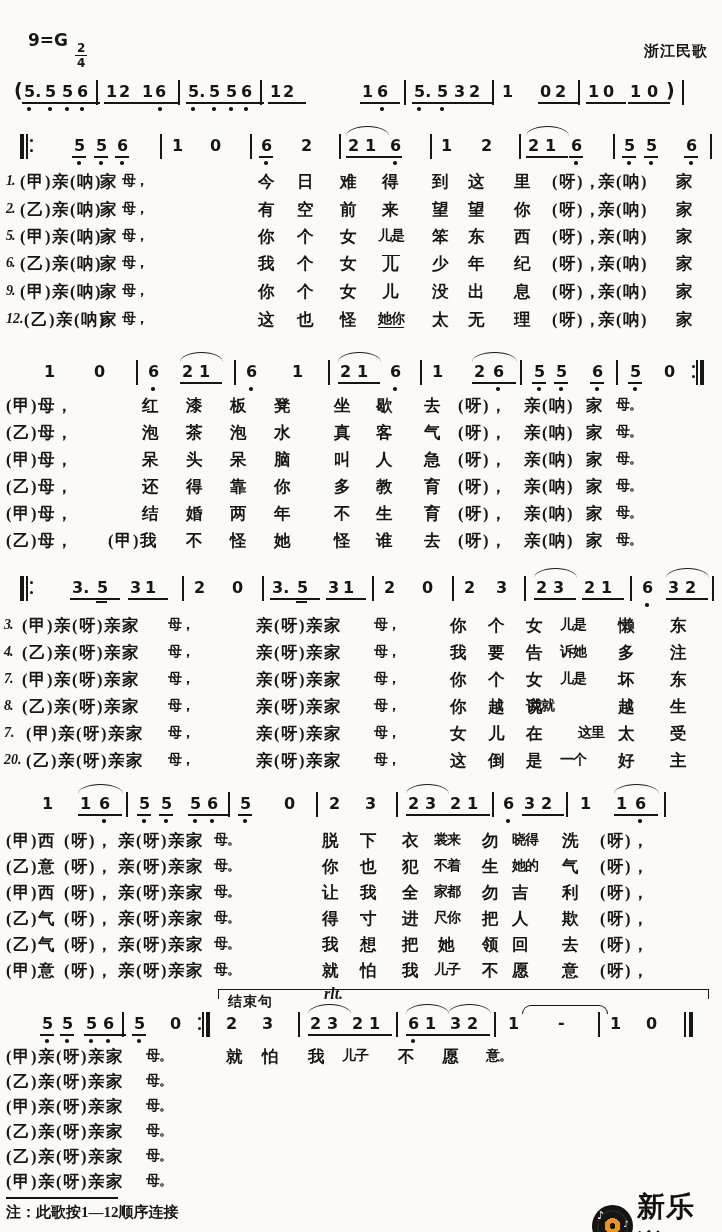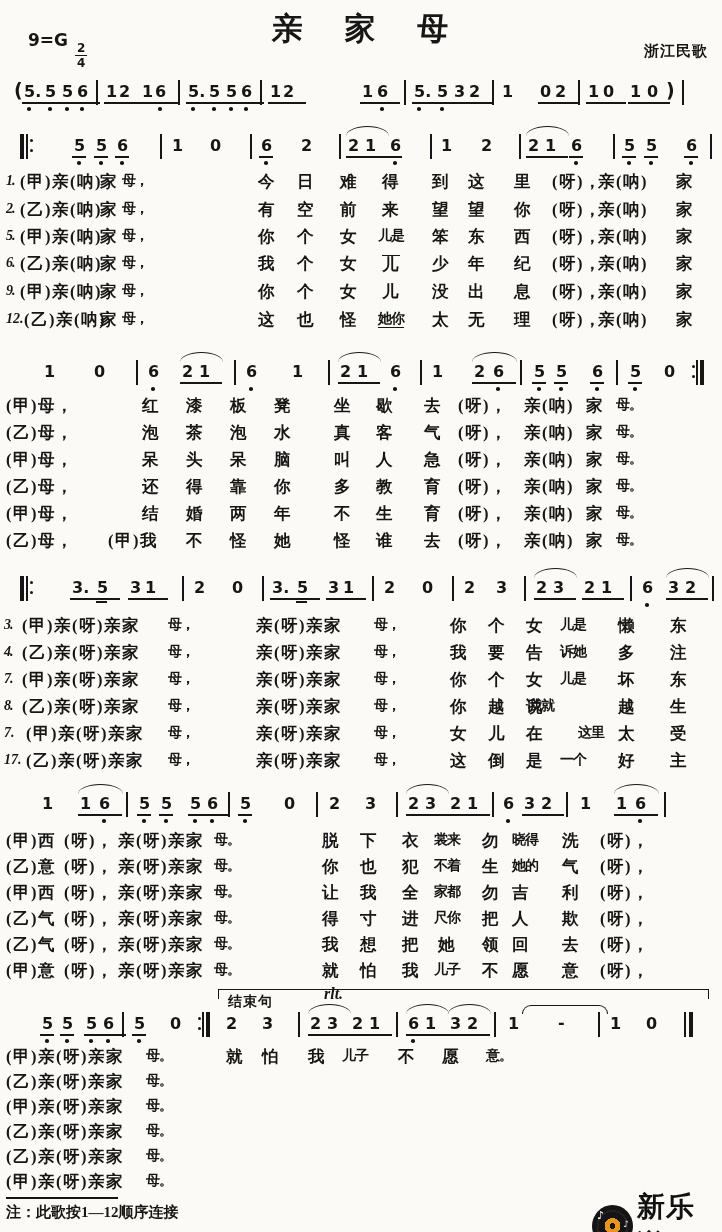--- a/index.html
+++ b/index.html
@@ -51,21 +51,20 @@
          background:radial-gradient(circle at 50% 50%, #141414 0 3px, #e8951d 3px 8px, #141414 8px 14px, #222 14px 16px, #141414 16px 100%); }
   .disc .g1{ position:absolute; left:5px; top:4px; color:#fff; font-size:11px; font-family:"DejaVu Sans",sans-serif; }
   .disc .g2{ position:absolute; right:4px; top:14px; color:#fff; font-size:9px; font-family:"DejaVu Sans",sans-serif; }
   .logo-text{ font-weight:900; font-size:28px; letter-spacing:1px; margin-left:4px;
               font-family:"Liberation Sans",sans-serif; color:#111; }
 </style>
 </head>
 <body>
 
 <div id="sheet">
-  <div class="title">亲 家 母</div>
   <div class="keysig">
     <span>9=G</span><span class="frac">
         <span class="num">2</span>
         <span class="den">4</span>
       </span>
   </div>
   <div class="source">浙江民歌</div>
 
   <div id="music-layer">
       <div class="paren" style="left: 14px; top: 79px;">(</div>
@@ -571,21 +570,21 @@
       <div class="lyr" style="left: 26px; top: 725px;">(甲)亲(呀)亲家</div>
       <div class="lyr sq" style="left: 168px; top: 725px;">母，</div>
       <div class="lyr" style="left: 256px; top: 725px;">亲(呀)亲家</div>
       <div class="lyr sq" style="left: 374px; top: 725px;">母，</div>
       <div class="lyr" style="left: 450px; top: 725px;">女</div>
       <div class="lyr" style="left: 488px; top: 725px;">儿</div>
       <div class="lyr" style="left: 526px; top: 725px;">在</div>
       <div class="lyr sq" style="left: 560px; top: 725px; margin-left: 18px;">这里</div>
       <div class="lyr" style="left: 618px; top: 725px;">太</div>
       <div class="lyr" style="left: 670px; top: 725px;">受</div>
-      <div class="lyr vnum" style="left: 4px; top: 752px;">17.</div>
+      <div class="lyr vnum" style="left: 4px; top: 752px;">20.</div>
       <div class="lyr" style="left: 26px; top: 752px;">(乙)亲(呀)亲家</div>
       <div class="lyr sq" style="left: 168px; top: 752px;">母，</div>
       <div class="lyr" style="left: 256px; top: 752px;">亲(呀)亲家</div>
       <div class="lyr sq" style="left: 374px; top: 752px;">母，</div>
       <div class="lyr" style="left: 450px; top: 752px;">这</div>
       <div class="lyr" style="left: 488px; top: 752px;">倒</div>
       <div class="lyr" style="left: 526px; top: 752px;">是</div>
       <div class="lyr sq" style="left: 560px; top: 752px;">一个</div>
       <div class="lyr" style="left: 618px; top: 752px;">好</div>
       <div class="lyr" style="left: 670px; top: 752px;">主</div>

